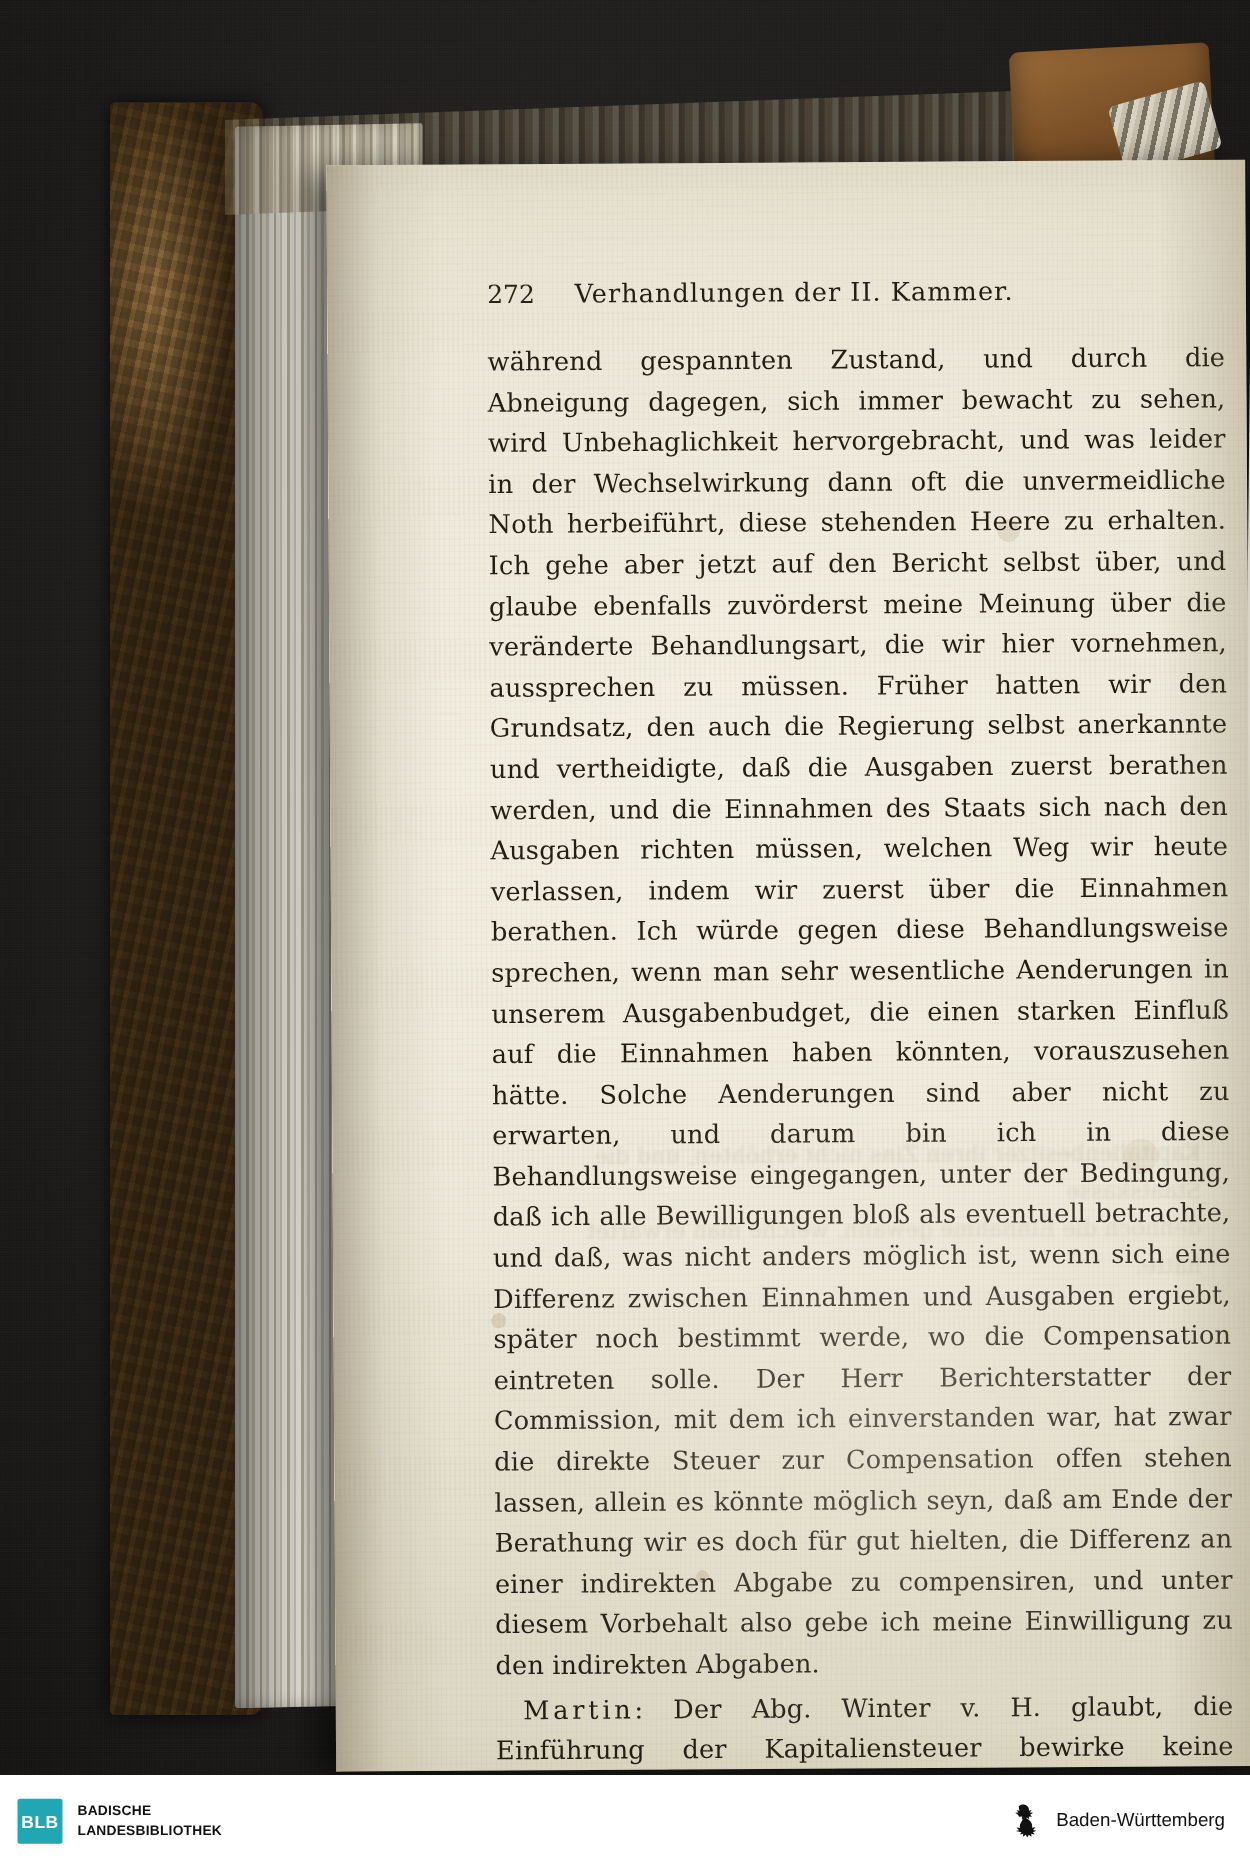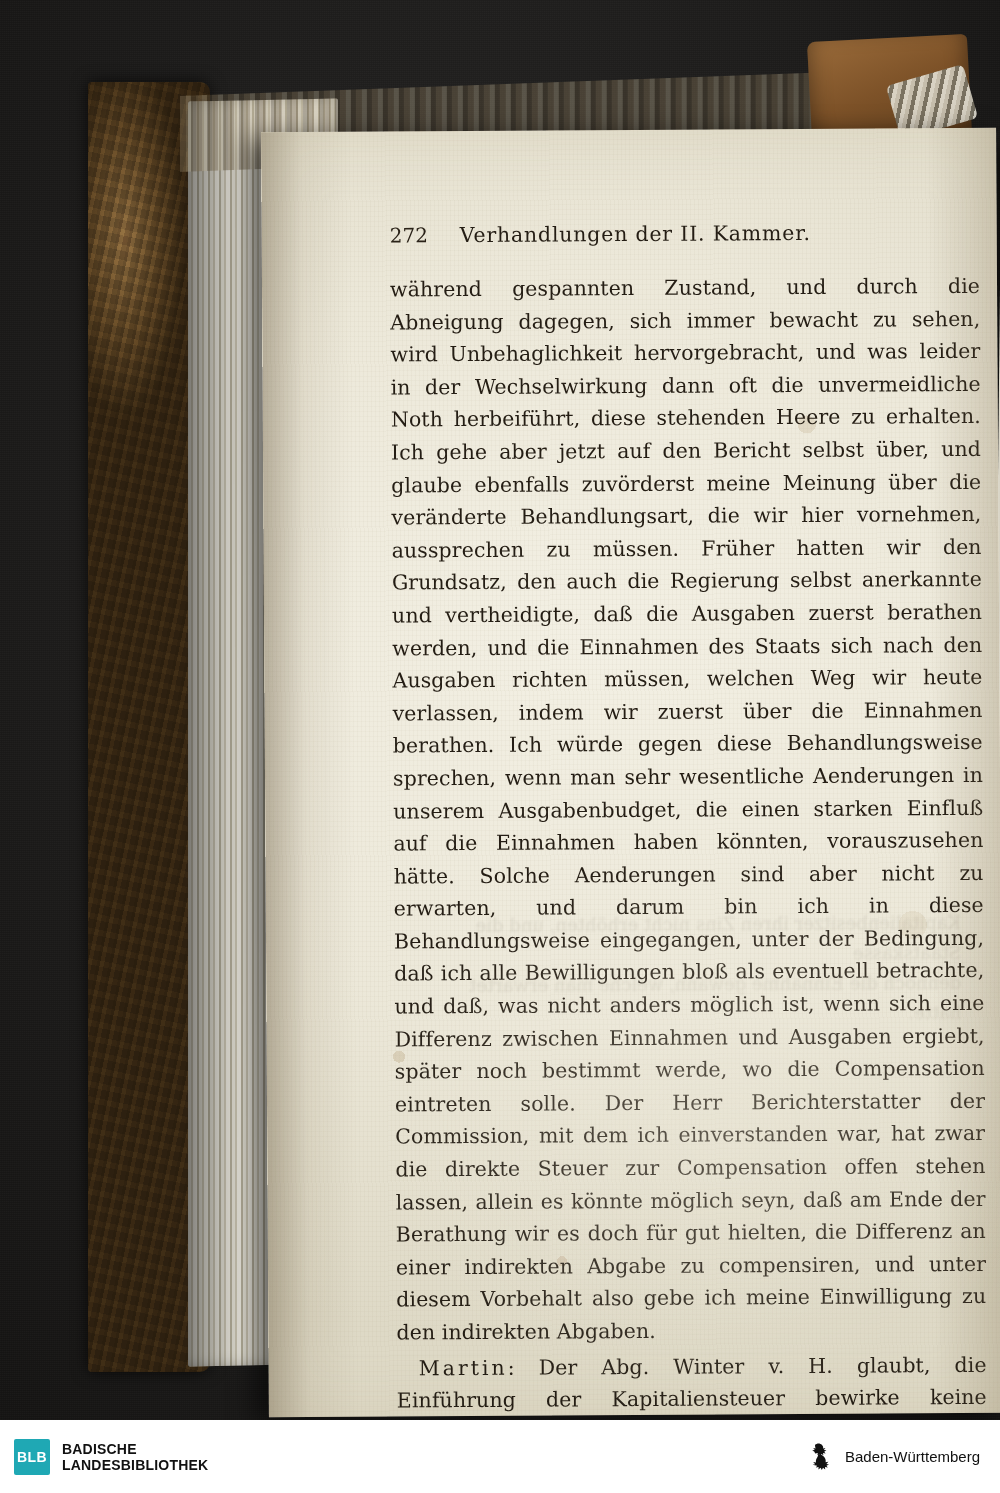--- a/index.html
+++ b/index.html
@@ -301,21 +301,21 @@
     font-weight: bold;
     font-size: 14px;
     display: flex;
     align-items: center;
     justify-content: center;
     border-radius: 2px;
     letter-spacing: 0.4px;
   }
   .brand-text {
     font-family: "Liberation Sans", sans-serif;
-    font-size: 14px;
+    font-size: 11px;
     font-weight: bold;
     color: #111111;
     line-height: 16px;
     letter-spacing: 0.2px;
   }
   .state {
     display: flex;
     align-items: center;
     gap: 10px;
     padding-right: 6px;

